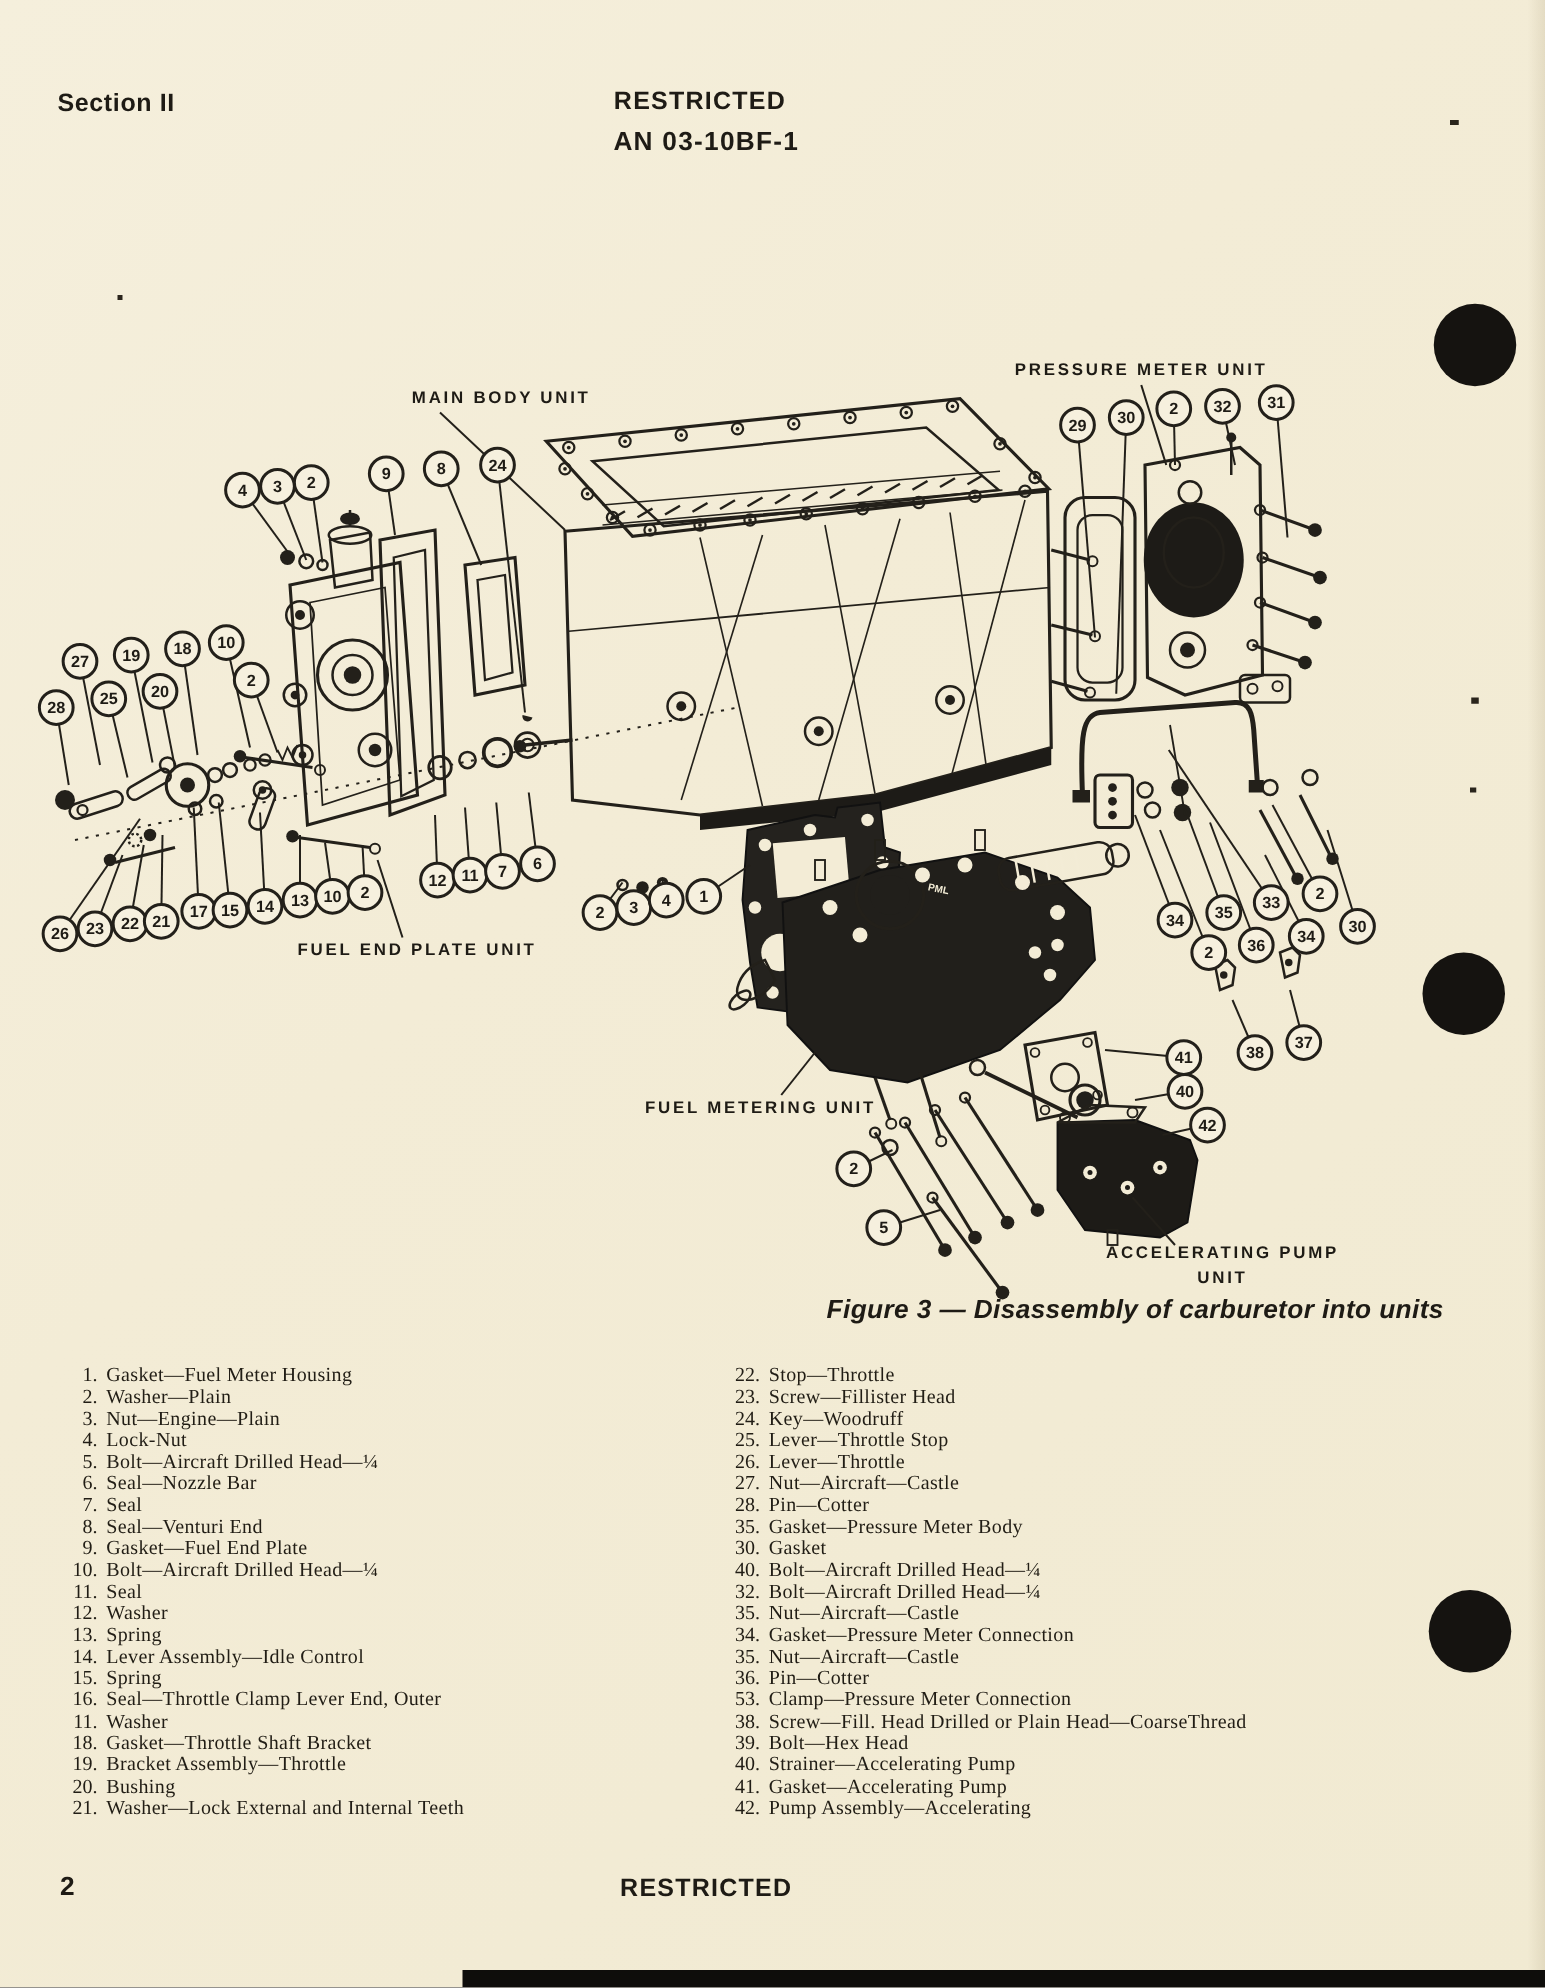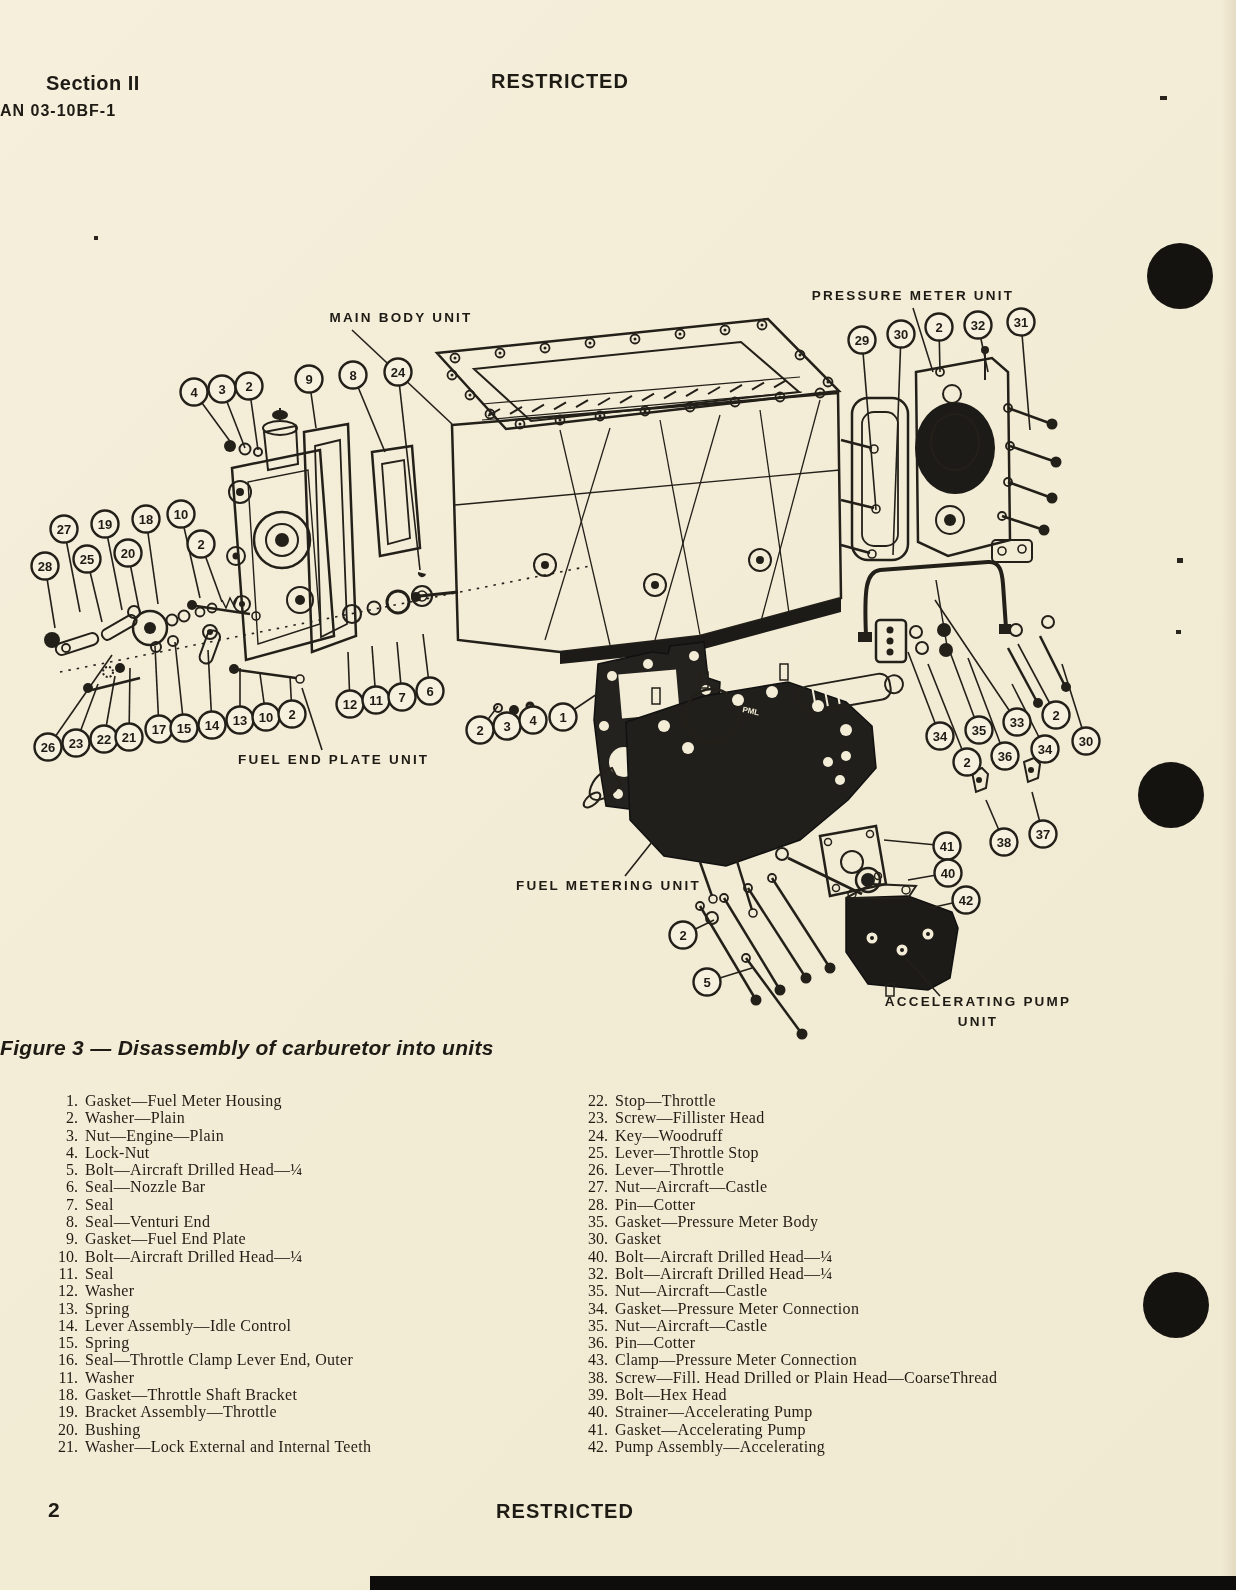--- a/index.html
+++ b/index.html
@@ -7,23 +7,23 @@
     position:relative;width:1236px;height:1590px;overflow:hidden;
     background:linear-gradient(135deg,#f5efdc 0%,#f3ecd6 40%,#f1ead2 100%);
     font-family:"Liberation Sans",sans-serif;color:#1e1b15;
   }
   .page::after{content:"";position:absolute;top:0;right:0;width:14px;height:100%;
     background:linear-gradient(to right,rgba(0,0,0,0),rgba(120,100,60,.12));pointer-events:none;}
   svg#diagram{position:absolute;left:0;top:0;z-index:1;}
   .txt{position:absolute;z-index:2;white-space:nowrap;text-align:center;}
   .hdr-section{left:46px;top:72px;font-size:20px;font-weight:700;letter-spacing:.5px;}
   .hdr-restricted{left:0;top:70px;width:1120px;text-align:center;font-size:20px;font-weight:700;letter-spacing:1px;}
-  .hdr-doc{left:0;top:102px;width:1130px;text-align:left;font-size:16px;font-weight:700;letter-spacing:1px;}
-  .caption{left:0;top:1036px;width:1130px;text-align:left;
-    font-size:21px;font-weight:700;font-style:italic;letter-spacing:.3px;}
+  .hdr-doc{left:0;top:102px;width:1130px;text-align:center;font-size:21px;font-weight:700;letter-spacing:1px;}
+  .caption{left:0;top:1036px;width:1130px;text-align:right;
+    font-size:21px;font-weight:700;font-style:italic;letter-spacing:.3px;padding-left:25px;}
   .parts{position:absolute;z-index:2;font-family:"Liberation Serif",serif;font-size:16px;color:#211d15;}
   .parts .row{display:flex;height:17.3px;line-height:17.3px;}
   .parts .num{width:34px;text-align:right;padding-right:7px;flex:0 0 auto;}
   .parts .name{letter-spacing:.3px;}
   #parts-left{left:44px;top:1092px;}
   #parts-right{left:574px;top:1092px;}
   .footer-page{left:48px;top:1498px;font-size:21px;font-weight:700;}
   .footer-restricted{left:0;top:1500px;width:1130px;text-align:center;font-size:20px;font-weight:700;letter-spacing:1px;}
   .leader{stroke:#23201a;stroke-width:1.6;}
   .co{fill:#f6f0de;stroke:#23201a;stroke-width:2.4;}
@@ -782,21 +782,21 @@
       </div>
       <div class="row">
         <span class="num">35.</span>
         <span class="name">Nut—Aircraft—Castle</span>
       </div>
       <div class="row">
         <span class="num">36.</span>
         <span class="name">Pin—Cotter</span>
       </div>
       <div class="row">
-        <span class="num">43.</span>
+        <span class="num">53.</span>
         <span class="name">Clamp—Pressure Meter Connection</span>
       </div>
       <div class="row">
         <span class="num">38.</span>
         <span class="name">Screw—Fill. Head Drilled or Plain Head—CoarseThread</span>
       </div>
       <div class="row">
         <span class="num">39.</span>
         <span class="name">Bolt—Hex Head</span>
       </div>

